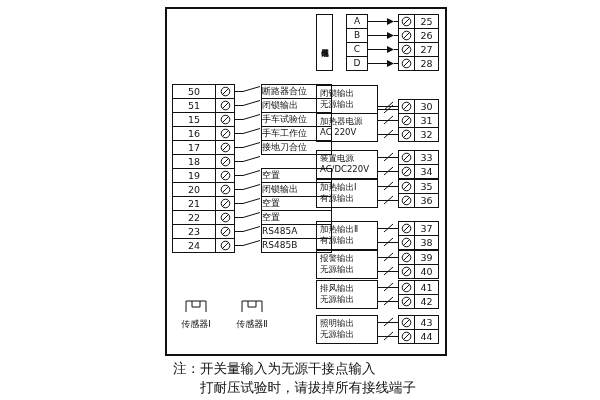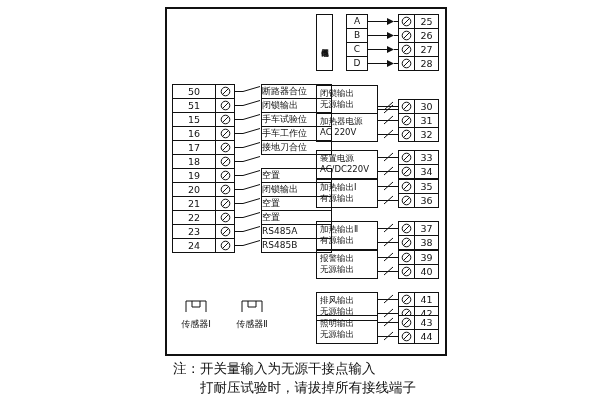--- a/index.html
+++ b/index.html
@@ -498,21 +498,21 @@
       <div class="cell term">
         <svg width="13" height="13" viewBox="0 0 13 13">
               <circle cx="6.5" cy="6.5" r="4.3" fill="none" stroke="#111"></circle>
               <line x1="3.4" y1="9.6" x2="9.6" y2="3.4" stroke="#111"></line>
             </svg>
       </div>
       <div class="cell rnum">40</div>
     </div>
   </div>
 
-  <div class="rgroup" style="top: 292px;">
+  <div class="rgroup" style="top: 280px;">
     <div class="glabel">
       <div class="gl0">排风输出</div>
       <div class="gl1">无源输出</div>
     </div>
     <div class="rrow r0" style="top:0">
       <svg class="wiresvg" viewBox="0 0 20 15">
             <line x1="0" y1="7.5" x2="20" y2="7.5" stroke="#111"></line>
             <line x1="6" y1="11" x2="15" y2="3" stroke="#111"></line>
           </svg>
       <div class="cell term">

